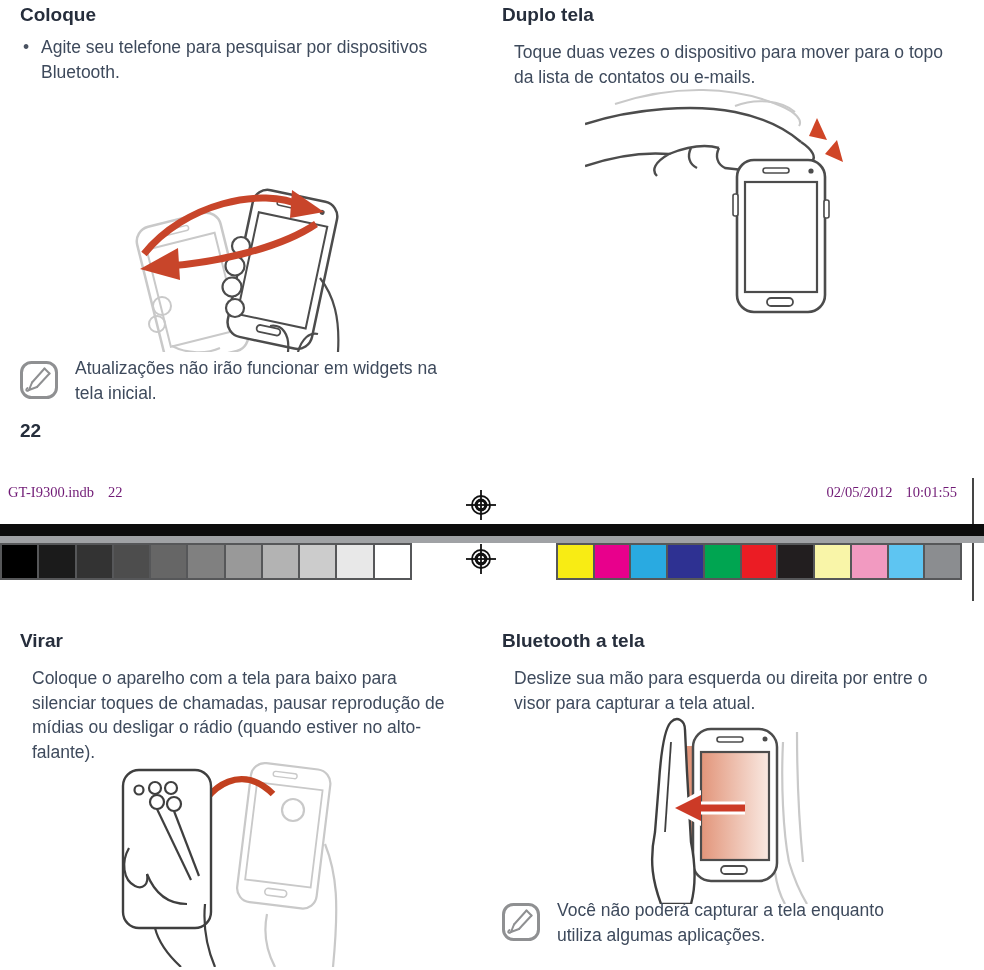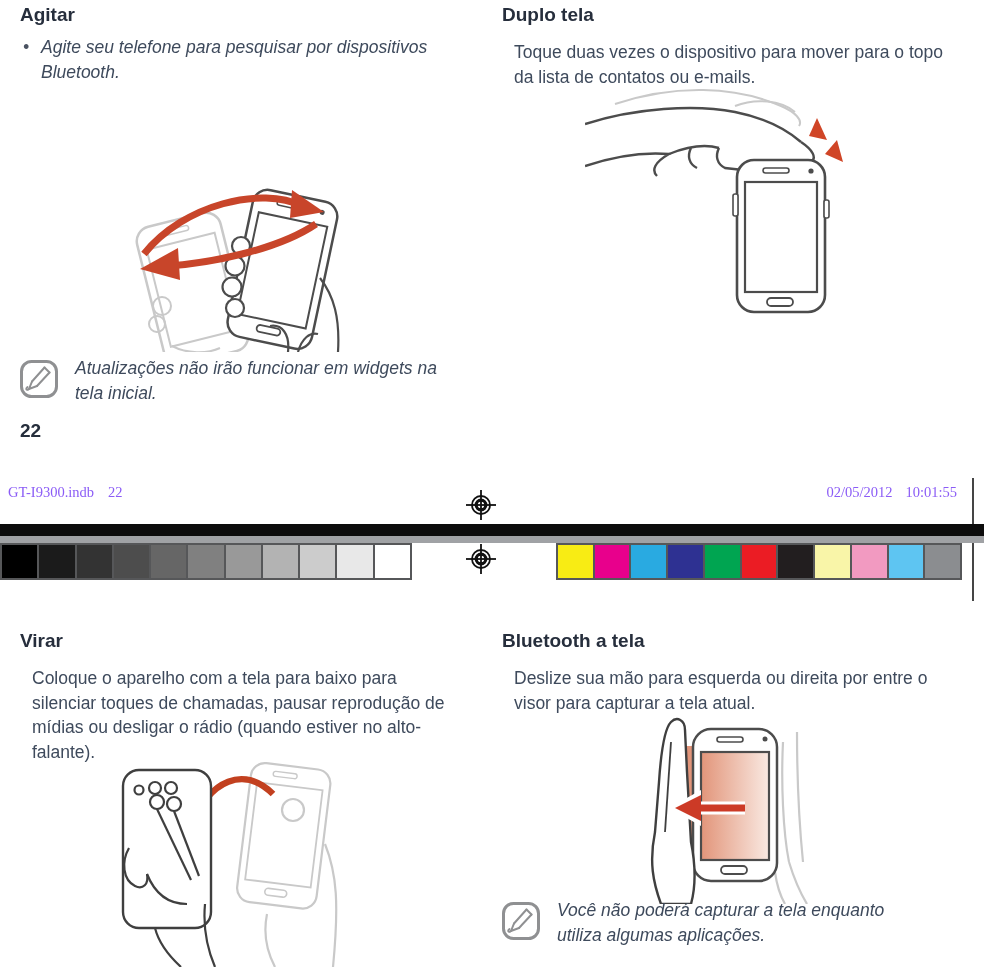--- a/index.html
+++ b/index.html
@@ -3,48 +3,48 @@
 <meta charset="utf-8">
 <style>
   html,body{margin:0;padding:0;background:#ffffff;}
   .page{position:relative;width:984px;height:970px;background:#ffffff;overflow:hidden;
         font-family:"Liberation Sans",sans-serif;}
   .sec{position:absolute;}
   .sec h2{margin:0 0 7px 0;font-size:19px;line-height:26px;font-weight:700;color:#262e3c;}
   .sec p{margin:12px;font-size:17.5px;line-height:24.5px;color:#3e4a5c;}
   ul.blist{list-style:none;margin:0;padding:0;}
   ul.blist li{position:relative;padding-left:21px;margin:0 0 6px 0;
-              font-size:17.5px;line-height:24.5px;color:#3e4a5c;font-style:italic;}
+              font-size:17.5px;line-height:24.5px;color:#3e4a5c;}
   ul.blist li::before{content:"\2022";position:absolute;left:3px;top:0;color:#4a5261;}
-  .note{position:absolute;display:flex;align-items:flex-start;font-style:italic;}
+  .note{position:absolute;display:flex;align-items:center;}
   .note .nicon{flex:0 0 42px;margin-top:2px;}
   .note p{margin:0 0 0 15px;font-size:17.5px;line-height:24.5px;color:#3e4a5c;}
   .pagenum{position:absolute;left:20px;top:420px;font-size:19px;font-weight:700;color:#262e3c;}
-  .pfoot{position:absolute;top:484px;font-family:"Liberation Serif",serif;font-size:14.5px;color:#8b5cf6;}
+  .pfoot{position:absolute;top:484px;font-family:"Liberation Serif",serif;font-size:14.5px;color:#701a75;}
   .pfoot .fp{margin-left:14px;}
   .pfoot .gap{margin-left:13px;}
   .bar-black{position:absolute;left:0;top:524px;width:984px;height:12px;background:#0c0c0c;}
   .bar-gray{position:absolute;left:0;top:536px;width:984px;height:7px;background:#a0a2a5;}
   .swatch-bar{position:absolute;top:543px;height:37px;display:flex;box-sizing:border-box;
               border:2px solid #565759;background:#fff;}
   .swatch-bar>div{flex:1;}
   .swatch-bar>div+div{border-left:2px solid #565759;}
   .gray-bar{left:0;width:412px;}
   .color-bar{left:556px;width:406px;}
   .regmark{position:absolute;width:30px;height:30px;}
   .cropline{position:absolute;left:972px;width:2px;background:#454545;}
   .illus{position:absolute;}
 </style>
 </head>
 <body>
 
 <div class="page">
 
   <section class="sec" style="left:20px;top:2px;width:452px">
-    <h2>Agitar</h2>
+    <h2>Coloque</h2>
     <ul class="blist">
       <li><span>Agite seu telefone para pesquisar por dispositivos Bluetooth.</span></li>
     </ul>
   </section>
 
   <div class="illus" style="left:112px;top:156px">
     <svg width="235" height="196" viewBox="0 0 235 196">
       <g transform="rotate(-14 80 135)" stroke="#c9c9c9" fill="#ffffff" stroke-width="2.5">
         <rect x="38" y="62" width="86" height="142" rx="15"></rect>
         <rect x="46" y="84" width="70" height="100" stroke-width="2"></rect>

